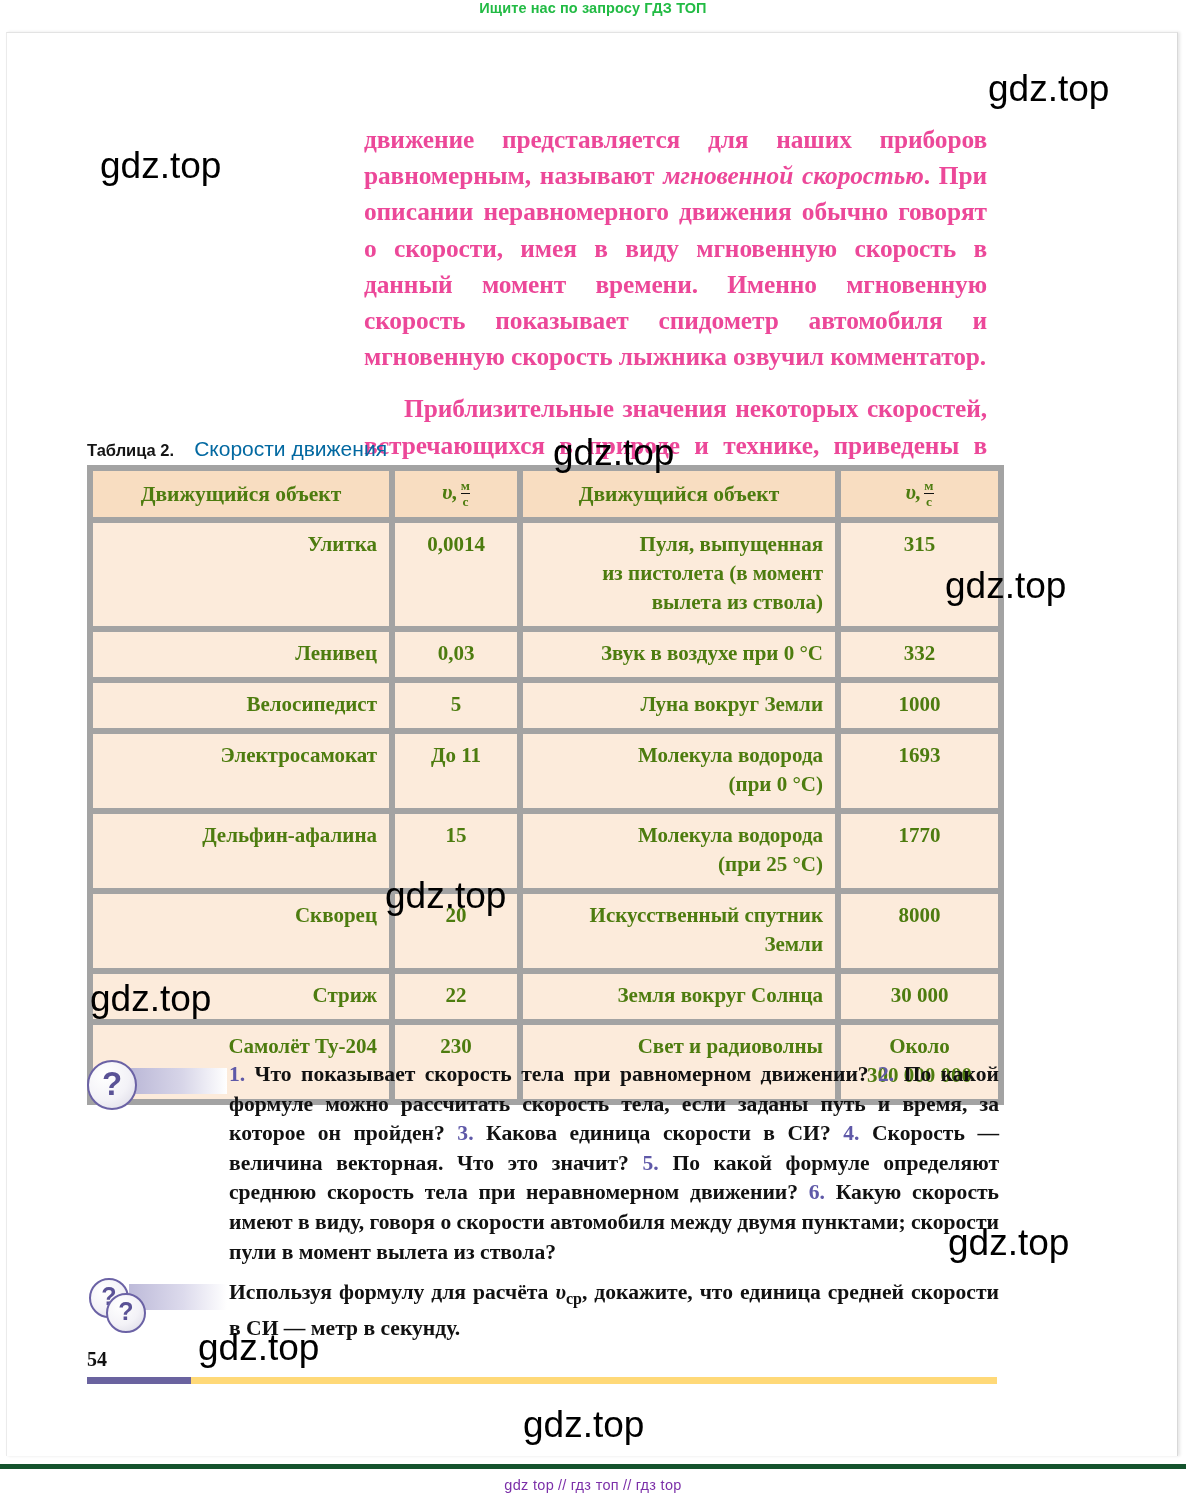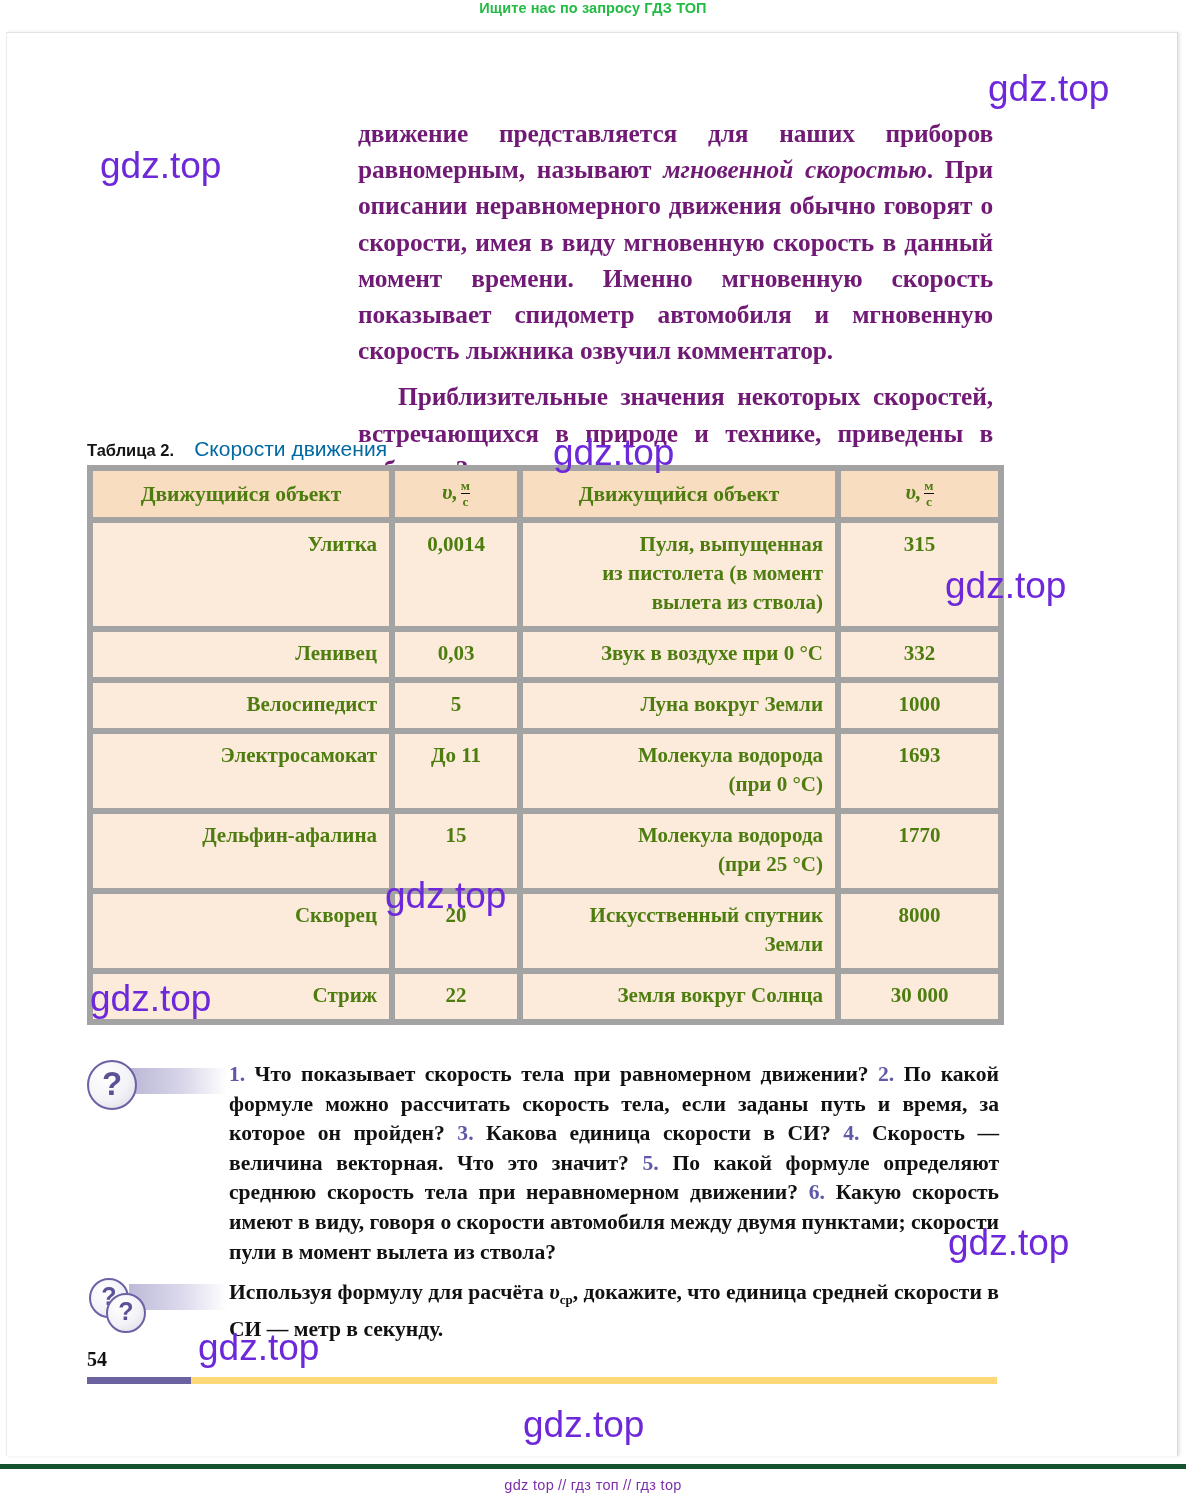--- a/index.html
+++ b/index.html
@@ -47,25 +47,25 @@
   .text-col {
     position: absolute;
     left: 341px;
     top: 72px;
     width: 655px;
   }
   .para {
     font-family: "Liberation Serif", serif;
     font-size: 25.4px;
     line-height: 36.2px;
-    color: #701a75;
+    color: #ec4899;
     text-align: justify;
     text-justify: inter-word;
     font-weight: 600;
-    margin: 10px;
+    margin: 16px;
     letter-spacing: -0.1px;
   }
   .para .ital { font-style: italic; }
   .para2 { margin-top: 0px; text-indent: 40px; }
 
   
   .tbl-caption {
     position: absolute;
     left: 80px;
     top: 404px;
@@ -190,21 +190,21 @@
     margin-left: 142px;
     font-family: "Liberation Serif", serif;
     font-size: 21.6px;
     line-height: 29.6px;
     font-weight: 700;
     color: #111111;
     text-align: justify;
     text-justify: inter-word;
   }
   .q-num { color: #5f59a8; font-weight: 700; }
-  .sub { font-size: 13px; vertical-align: sub; font-weight: 700; }
+  .sub { font-size: 16px; vertical-align: sub; font-weight: 700; }
 
   
   .page-foot {
     position: absolute;
     left: 80px;
     top: 1315px;
     width: 910px;
   }
   .page-num {
     font-family: "Liberation Serif", serif;
@@ -238,21 +238,21 @@
     font-size: 14.5px;
     color: #7b2fa8;
     letter-spacing: .3px;
   }
   .bottom-text .sep { color: #7b2fa8; margin: 0 4px; }
 
   
   .wm {
     position: absolute;
     font-family: "Liberation Sans", sans-serif;
-    color: #6d28d9;
+    color: #000000;
     font-weight: 400;
     white-space: nowrap;
     pointer-events: none;
   }
   .wm-lg { font-size: 37px; }
 </style>
 </head>
 <body>
 
 <div class="top-banner">
@@ -332,20 +332,26 @@
           <td class="val">20</td>
           <td class="obj">Искусственный спутник<br>Земли</td>
           <td class="val">8000</td>
         </tr>
         <tr>
           <td class="obj">Стриж</td>
           <td class="val">22</td>
           <td class="obj">Земля вокруг Солнца</td>
           <td class="val">30 000</td>
         </tr>
+        <tr>
+          <td class="obj">Самолёт Ту-204</td>
+          <td class="val">230</td>
+          <td class="obj">Свет и радиоволны</td>
+          <td class="val">Около<br>300 000 000</td>
+        </tr>
       </tbody>
   </table>
 
   <div class="qblock q1">
     <div class="q-icon-wrap">
       <div class="q-bar"></div>
       <div class="q-circle">?</div>
     </div>
     <div class="q-text" id="q-text"><span class="q-num">1.</span><span> Что показывает скорость тела при равномерном движении? </span><span class="q-num">2.</span><span> По какой формуле можно рассчитать скорость тела, если заданы путь и время, за которое он пройден? </span><span class="q-num">3.</span><span> Какова единица скорости в СИ? </span><span class="q-num">4.</span><span> Скорость — величина векторная. Что это значит? </span><span class="q-num">5.</span><span> По какой формуле определяют среднюю скорость тела при неравномерном движении? </span><span class="q-num">6.</span><span> Какую скорость имеют в виду, говоря о скорости автомобиля между двумя пунктами; скорости пули в момент вылета из ствола?</span></div>
   </div>

